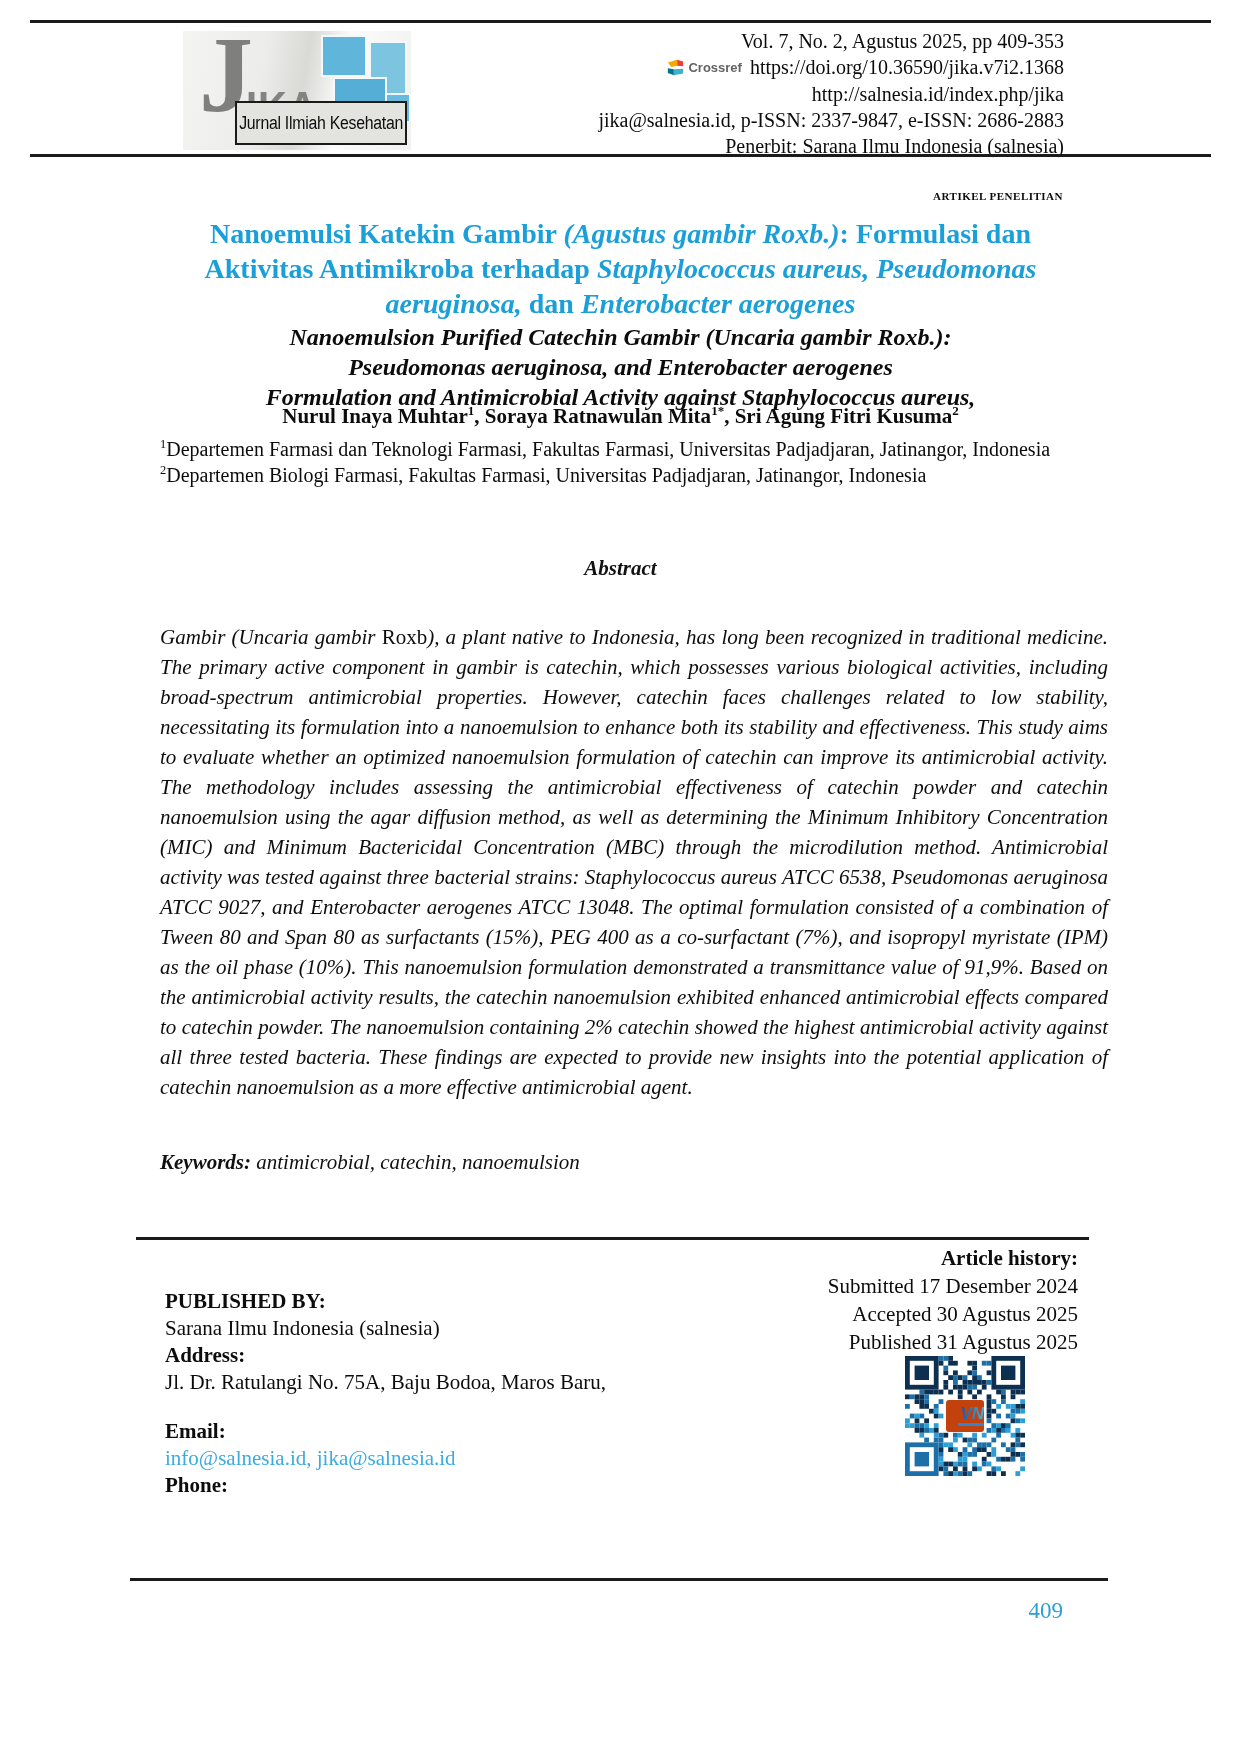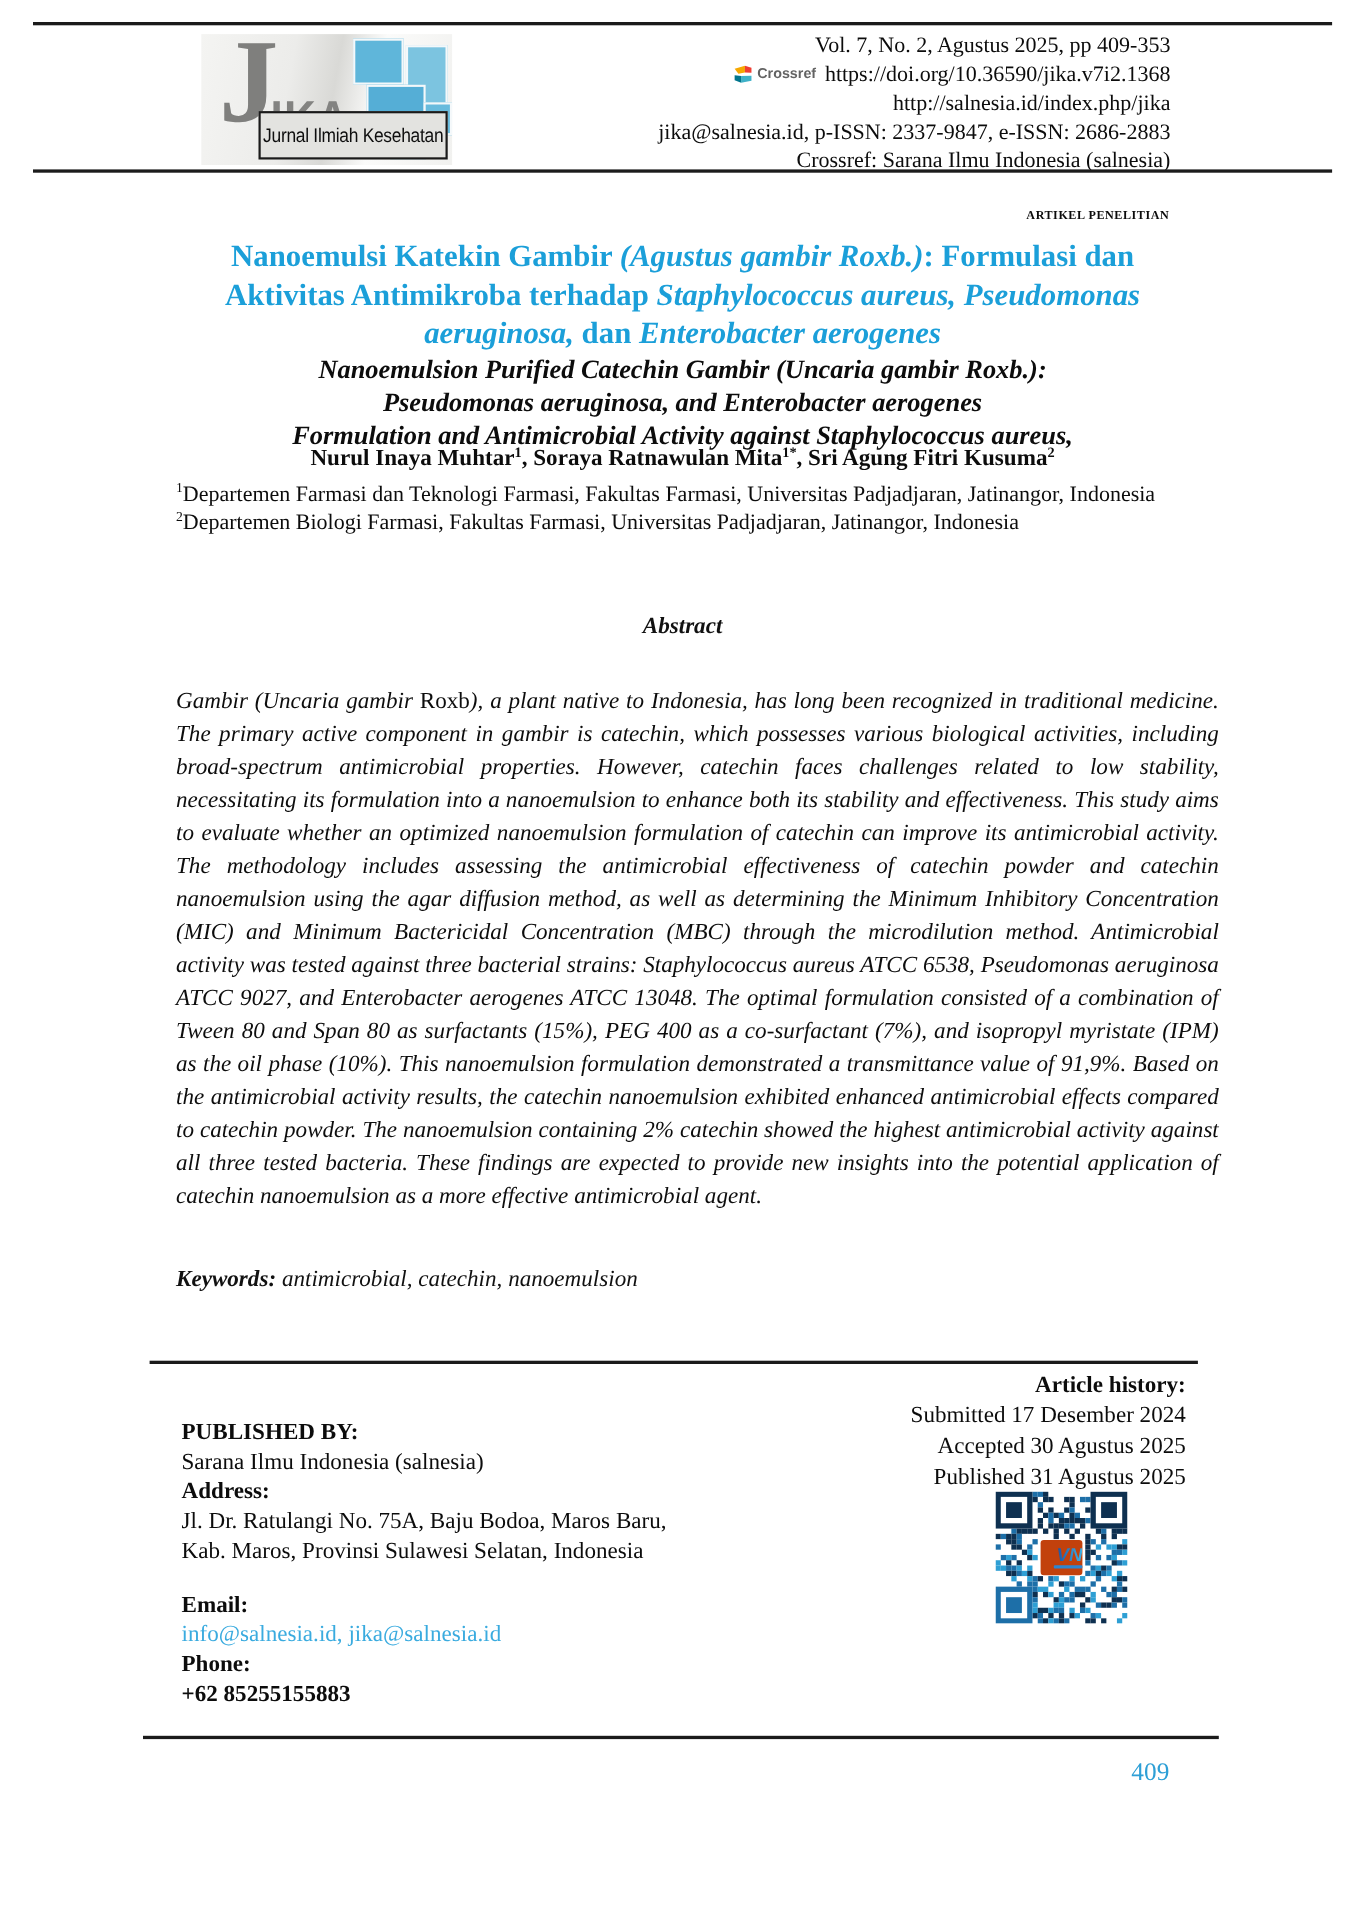--- a/index.html
+++ b/index.html
@@ -137,21 +137,21 @@
           <polygon points="1,4 12,1 12,8 5,9.5" fill="#f6a800"></polygon>
           <polygon points="12,1 19,3 19,8.5 12,8" fill="#ef3e33"></polygon>
           <polygon points="8,12 19,11.5 19,17 8,19" fill="#3eb1c8"></polygon>
           <polygon points="1,11 8,12 8,19 1,16.5" fill="#00758d"></polygon>
         </svg>
         <span class="crossref-label">Crossref</span>
       </span><a class="lnk" href="#">https://doi.org/10.36590/jika.v7i2.1368</a>
     </div>
     <div><a class="lnk" href="#">http://salnesia.id/index.php/jika</a></div>
     <div>jika@salnesia.id, p-ISSN: 2337-9847, e-ISSN: 2686-2883</div>
-    <div>Crossref: Sarana Ilmu Indonesia (salnesia)</div>
+    <div>Penerbit: Sarana Ilmu Indonesia (salnesia)</div>
   </div>
 
   <div class="rule rule-header"></div>
 
   <div class="article-type">ARTIKEL PENELITIAN</div>
 
   <div class="col title-id" style="color:#1b9fd9;">
     <div><span class="seg">Nanoemulsi Katekin Gambir </span><span class="seg it">(Agustus gambir Roxb.)</span><span class="seg">: Formulasi dan</span></div>
     <div><span class="seg">Aktivitas Antimikroba terhadap </span><span class="seg it">Staphylococcus aureus, Pseudomonas</span></div>
     <div><span class="seg it">aeruginosa,</span><span class="seg"> dan </span><span class="seg it">Enterobacter aerogenes</span></div>
@@ -182,26 +182,24 @@
     <span class="kw-label">Keywords:</span><span> antimicrobial, catechin, nanoemulsion</span>
   </div>
 
   <div class="rule rule-mid"></div>
 
   <div class="pub-block">
     <div class="b">PUBLISHED BY:</div>
     <div>Sarana Ilmu Indonesia (salnesia)</div>
     <div class="b">Address:</div>
     <div>Jl. Dr. Ratulangi No. 75A, Baju Bodoa, Maros Baru,</div>
-    <div>Kab. Maros, Provinsi Sulawesi Selatan, Indonesia</div>
     <div class="gap"></div>
     <div class="b">Email:</div>
     <div><a class="link-blue" href="#">info@salnesia.id, jika@salnesia.id</a></div>
     <div class="b">Phone:</div>
-    <div class="b">+62 85255155883</div>
   </div>
 
   <div class="history-block">
     <div class="b">Article history:</div>
     <div>Submitted 17 Desember 2024</div>
     <div>Accepted 30 Agustus 2025</div>
     <div>Published 31 Agustus 2025</div>
   </div>
 
   <div class="qr-wrap">

